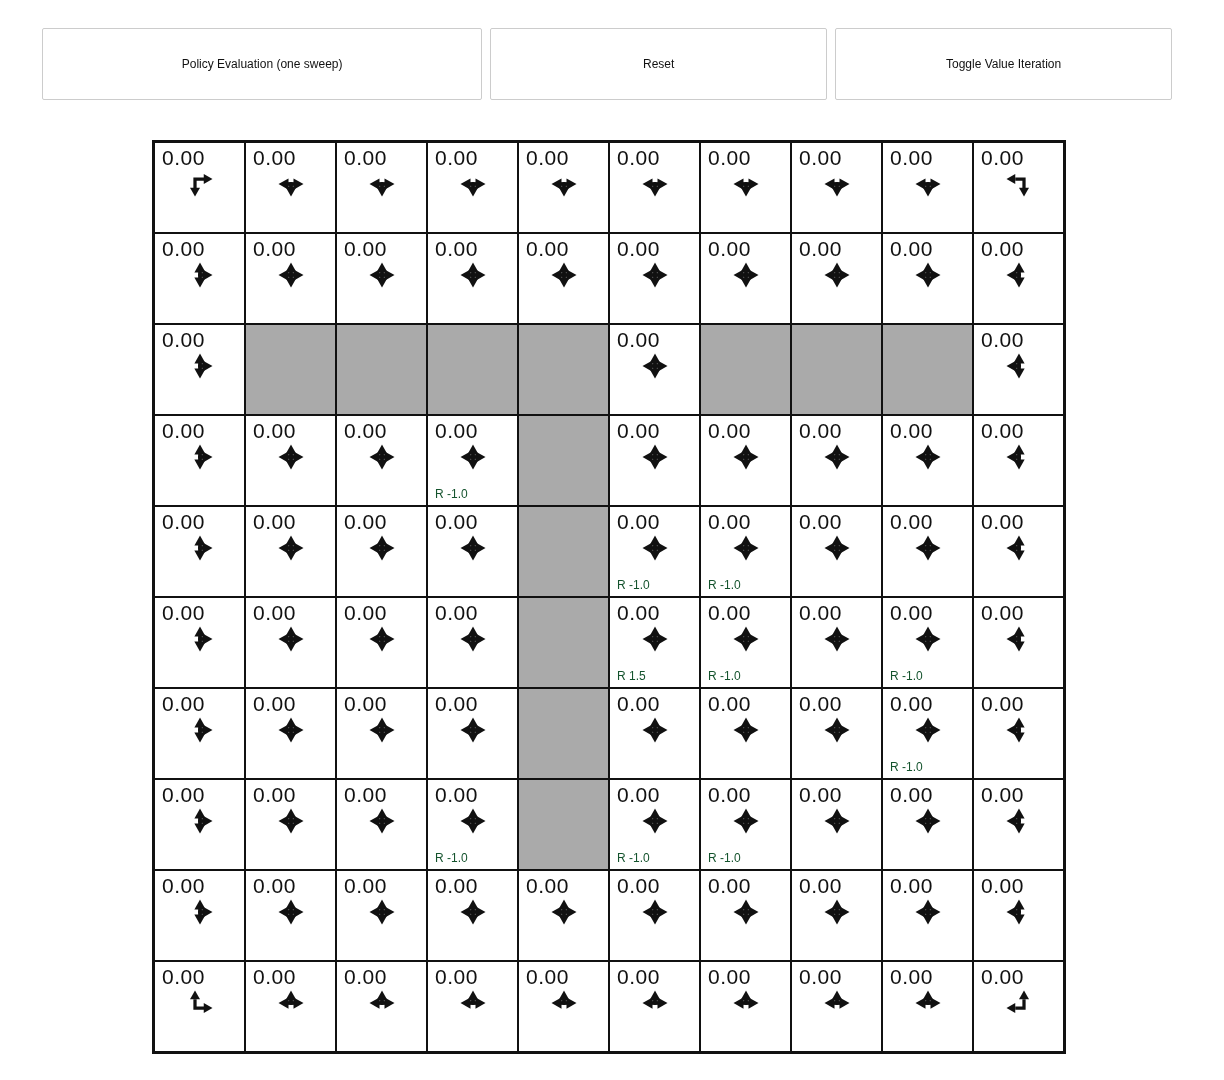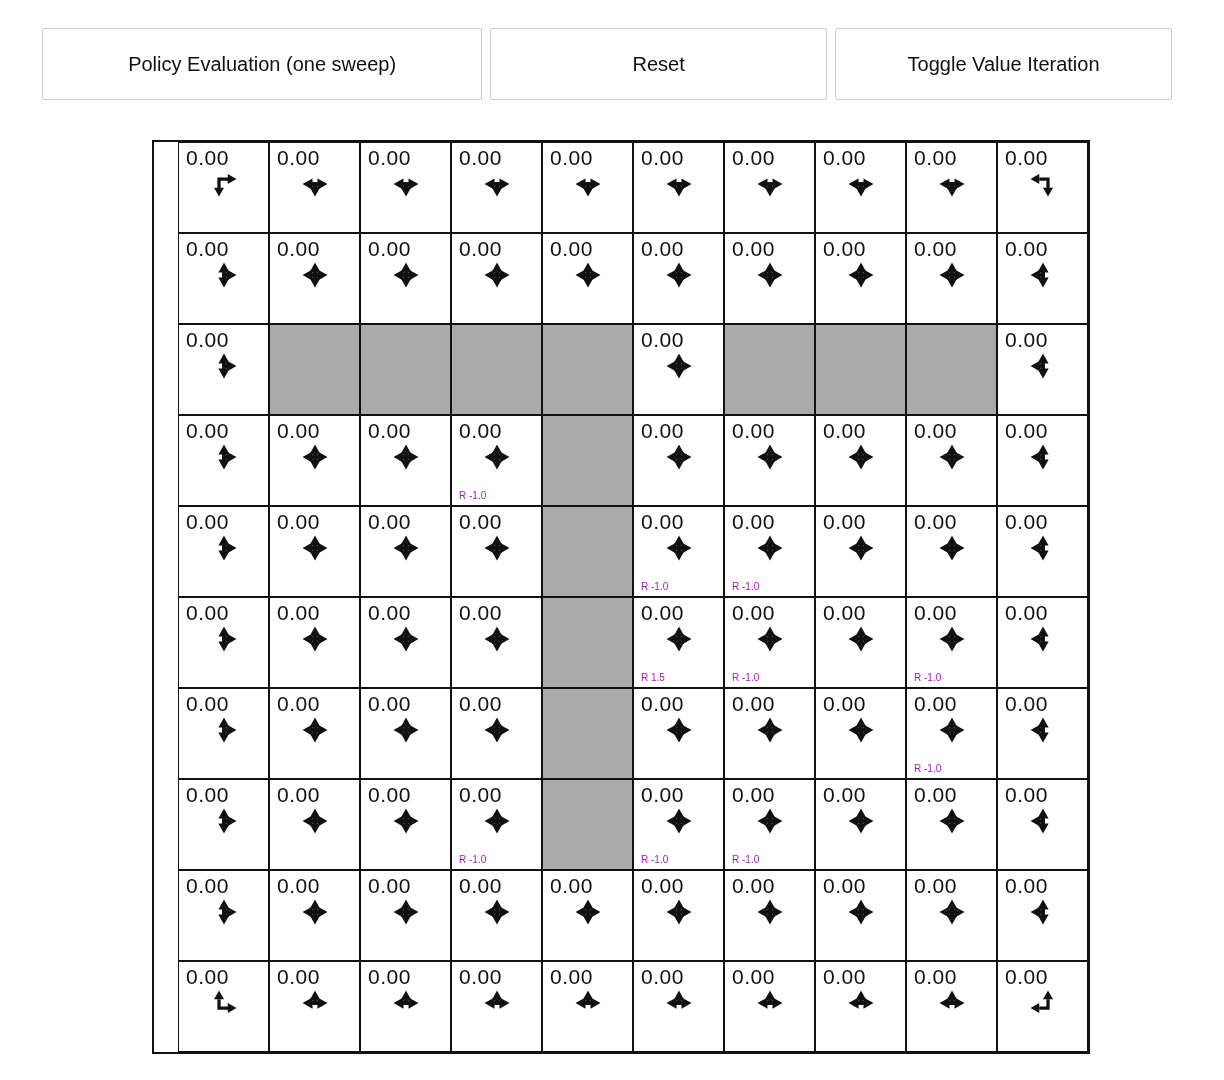--- a/index.html
+++ b/index.html
@@ -5,33 +5,33 @@
   html, body { margin: 0; padding: 0; }
   body {
     width: 1224px; height: 1080px; background: #ffffff;
     font-family: "Liberation Sans", sans-serif; color: #111;
     overflow: hidden;
   }
   .toolbar { display: flex; gap: 8px; margin: 28px 52px 0 42px; }
   .toolbar button {
     flex: 1; height: 72px; background: #fff;
     border: 1px solid #ccc; border-radius: 2px;
-    font-size: 20px; color: #111; font-family: inherit; cursor: pointer;
+    font-size: 12px; color: #111; font-family: inherit; cursor: pointer;
   }
   .toolbar button:first-child { flex: 1.32; }
   .board {
     margin: 40px 0 0 152px; width: max-content;
     border: 2px solid #111;
-    display: grid; grid-template-columns: repeat(10, 91px); grid-auto-rows: 91px; padding-left: 24px;
+    display: grid; grid-template-columns: repeat(10, 91px); grid-auto-rows: 91px;
   }
   .cell { position: relative; border: 1px solid #111; background: #fff; box-sizing: border-box; }
   .cell.wall { background: #aaaaaa; }
   .val { position: absolute; top: 3px; left: 7px; font-size: 21px; letter-spacing: .5px; color: #111; }
   .glyph { position: absolute; top: 26px; left: 0; right: 0; display: flex; justify-content: center; }
-  .reward { position: absolute; bottom: 4px; left: 7px; font-size: 10px; color: #a21caf; }
+  .reward { position: absolute; bottom: 4px; left: 7px; font-size: 12px; color: #14532d; }
 </style>
 </head>
 <body>
 
 <div class="toolbar">
   <button>Policy Evaluation (one sweep)</button>
   <button>Reset</button>
   <button>Toggle Value Iteration</button>
 </div>
 

